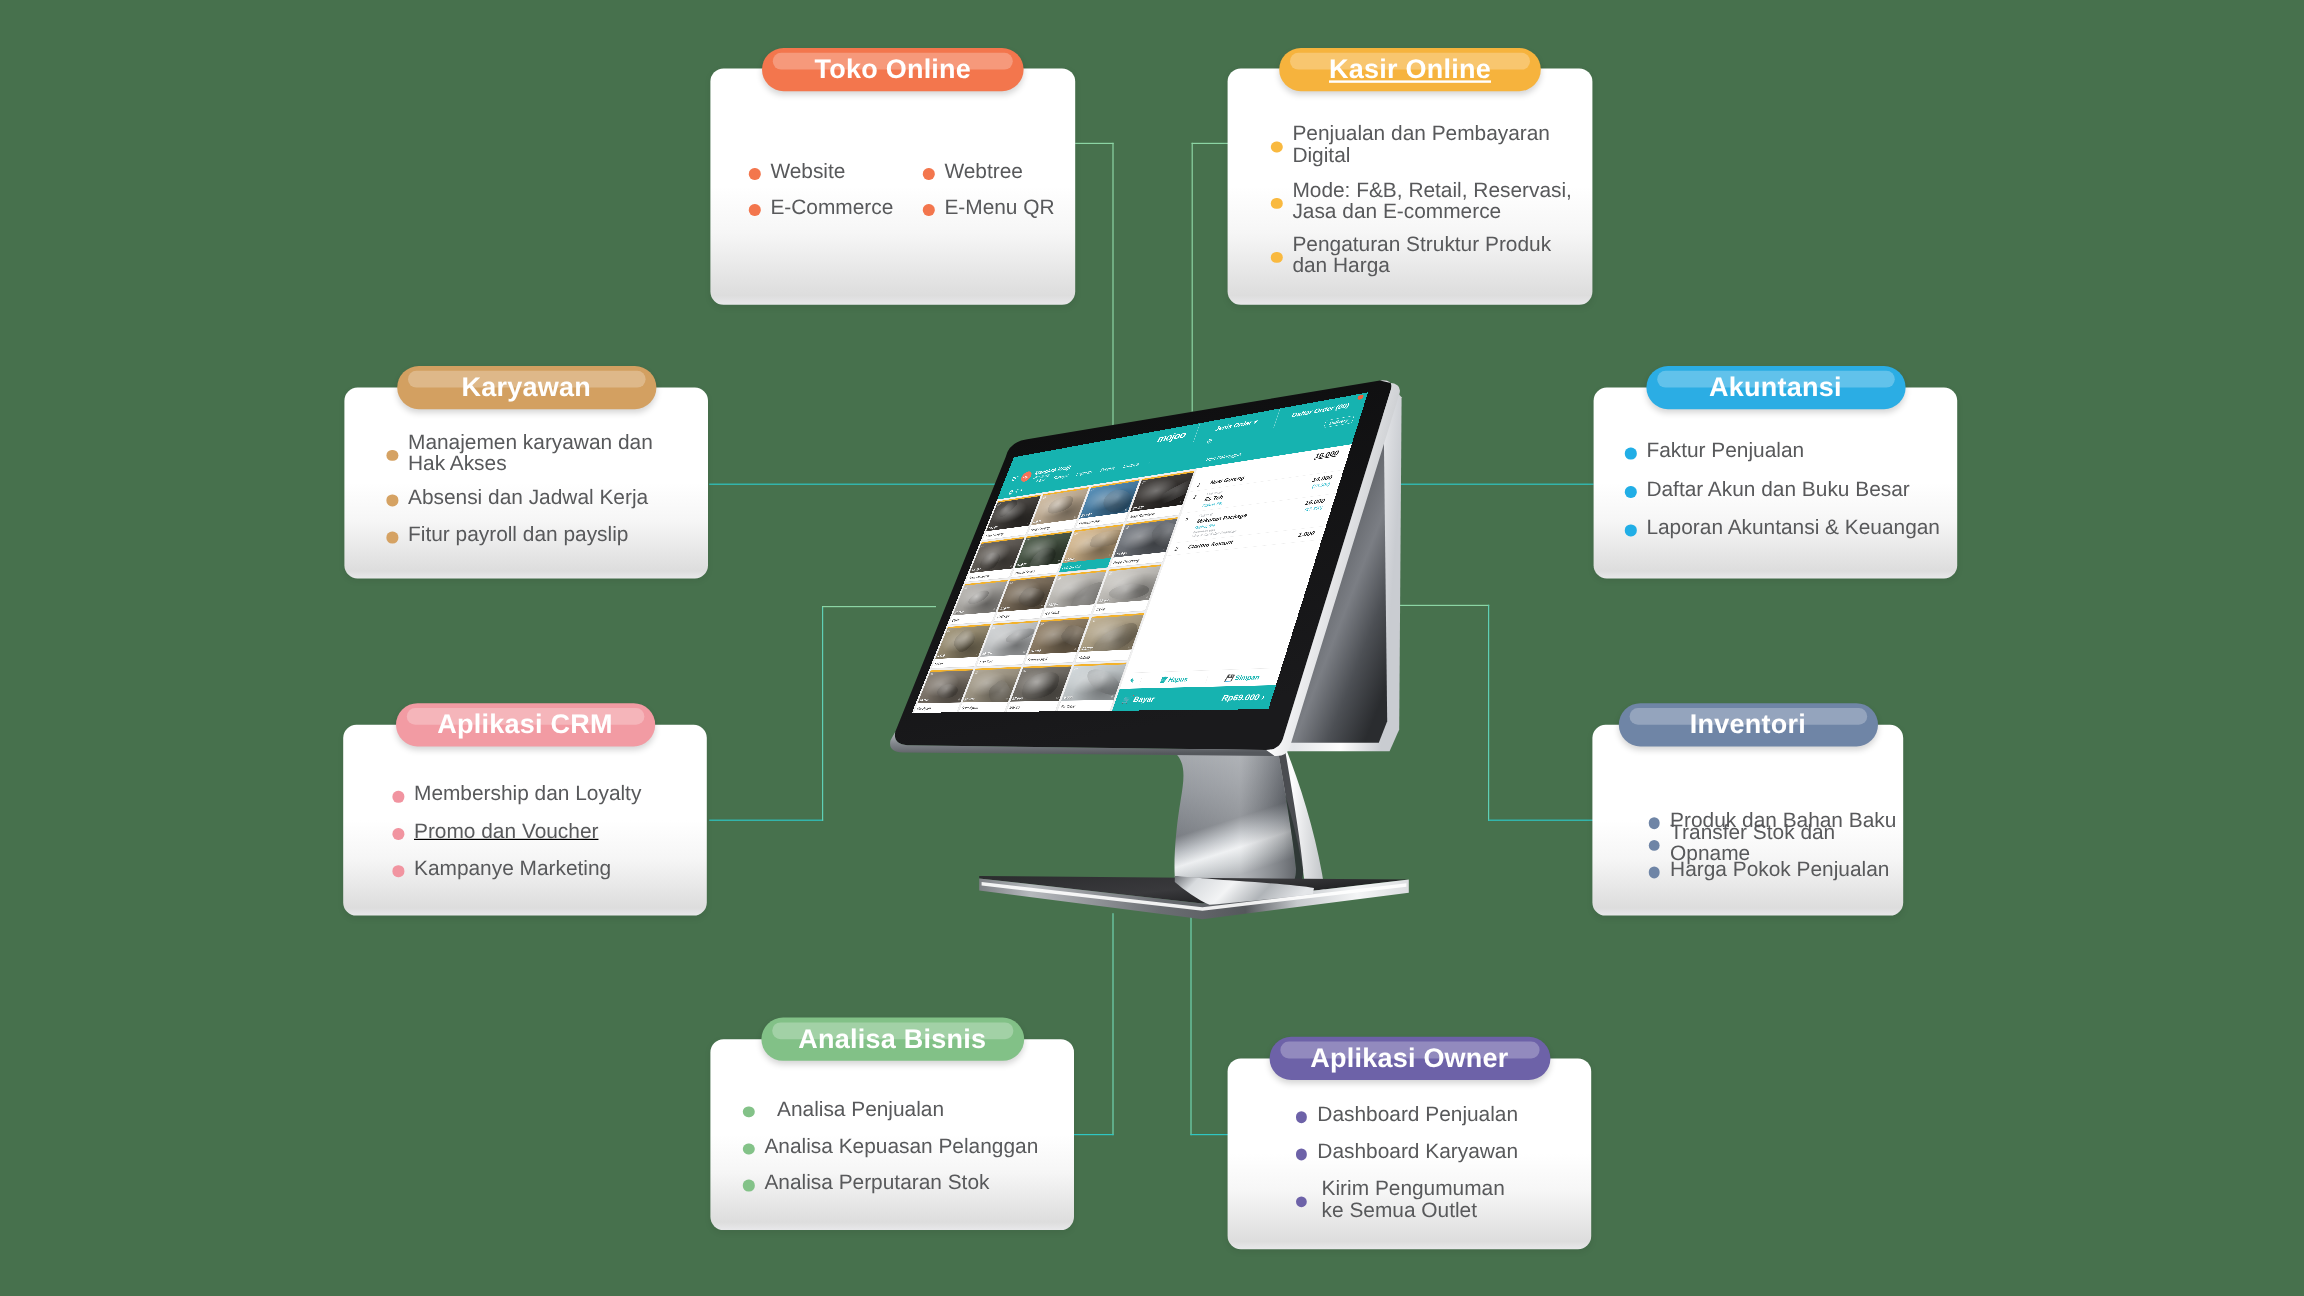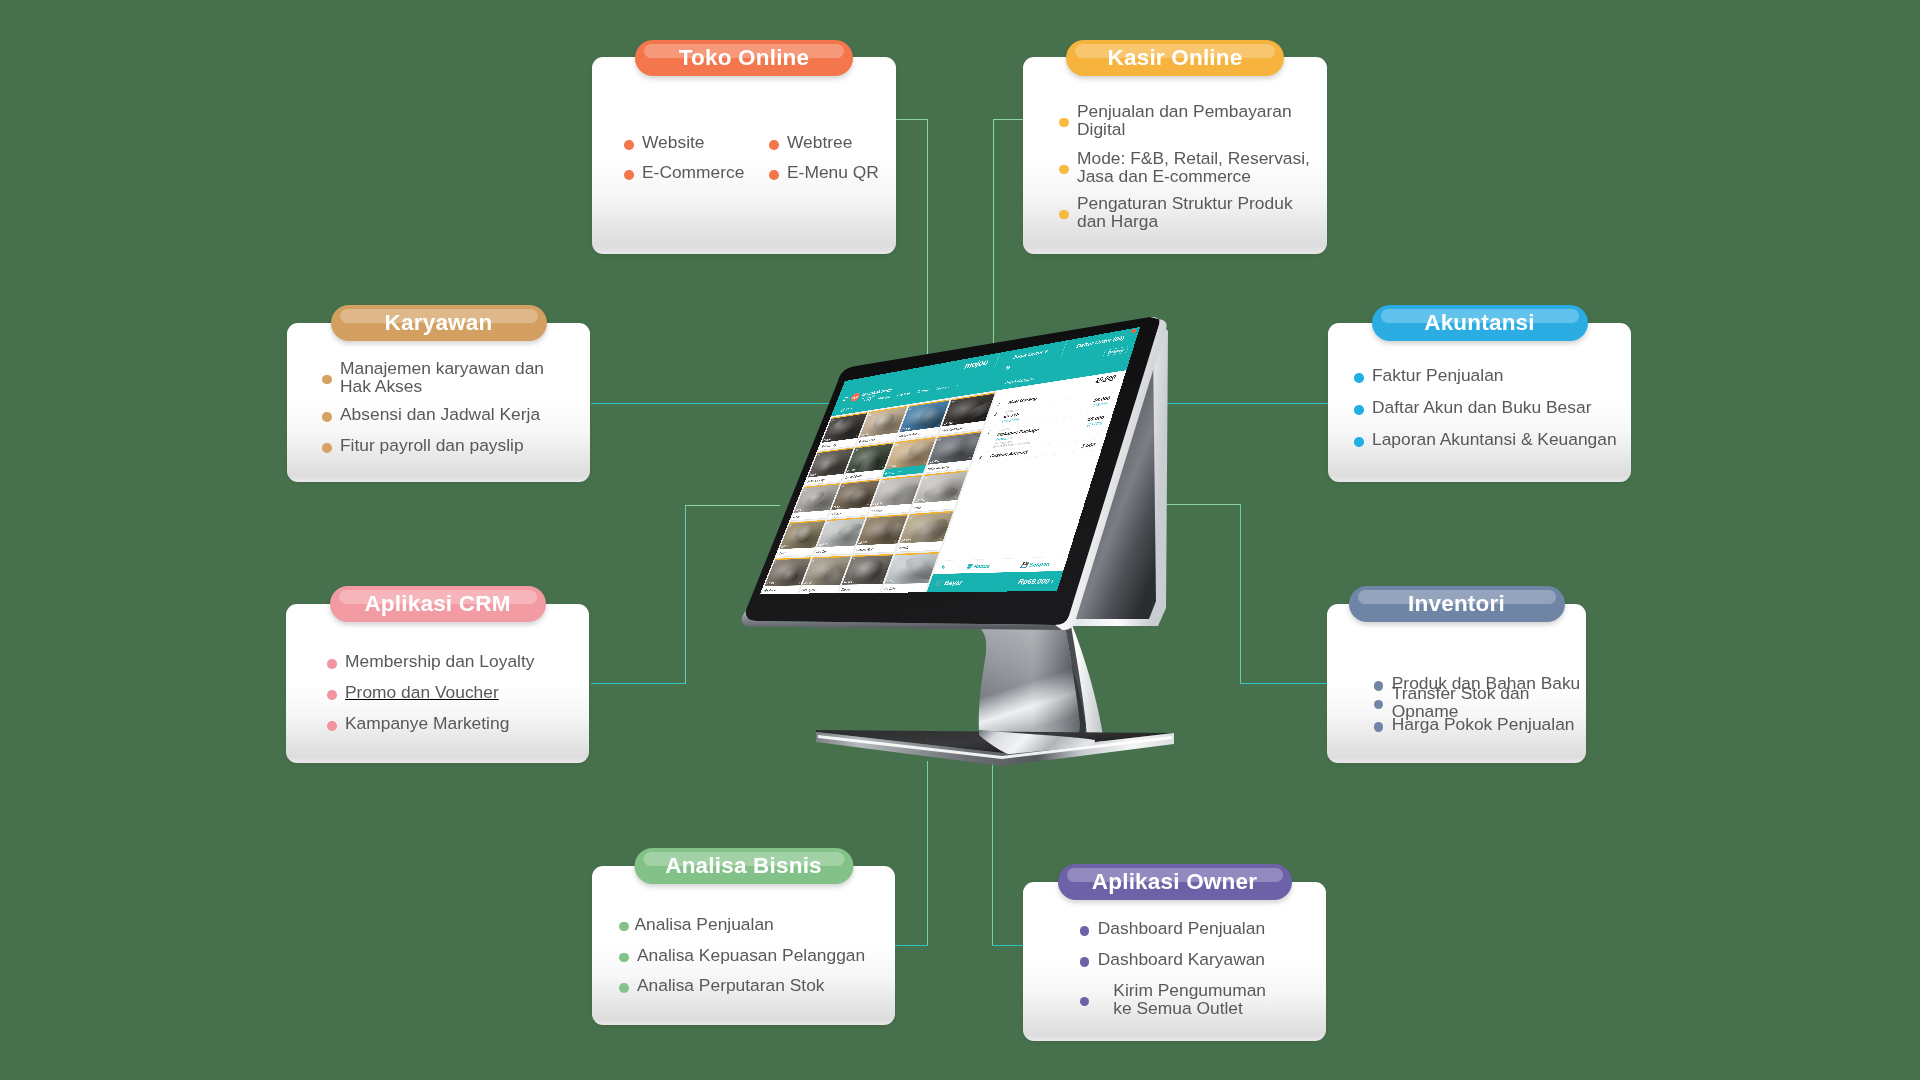--- a/index.html
+++ b/index.html
@@ -509,21 +509,21 @@
       <div class="item" style="left: 32px; top: 107px;">
         <span class="dot" style="width: 9.5px; height: 9.5px; background: rgb(243, 118, 77); margin-top: 4px;"></span>
         <span class="txt" style="margin-left: 8.5px;">E-Commerce</span>
       </div>
       <div class="item" style="left: 177px; top: 107px;">
         <span class="dot" style="width: 9.5px; height: 9.5px; background: rgb(243, 118, 77); margin-top: 4px;"></span>
         <span class="txt" style="margin-left: 8.5px;">E-Menu QR</span>
       </div>
     </div>
     <div class="card" style="left: 1023px; top: 57px; width: 304px; height: 197px;">
-      <div class="pill" style="background: rgb(246, 179, 61); width: 218px; top: -17px;">
+      <div class="pill" style="background: rgb(246, 179, 61); width: 218px; top: -17px; text-decoration: underline;">
         <div class="glow"></div>
         <span class="lbl">Kasir Online</span>
       </div>
       <div class="item" style="left: 36px; top: 46px;">
         <span class="dot" style="width: 9.5px; height: 9.5px; background: rgb(249, 185, 63); margin-top: 4px;"></span>
         <span class="txt" style="margin-left: 8.5px;">Penjualan dan Pembayaran
 Digital</span>
       </div>
       <div class="item" style="left: 36px; top: 93px;">
         <span class="dot" style="width: 9.5px; height: 9.5px; background: rgb(249, 185, 63); margin-top: 4px;"></span>
@@ -609,21 +609,21 @@
         <span class="txt" style="margin-left: 8.5px;">Harga Pokok Penjualan</span>
       </div>
     </div>
     <div class="card" style="left: 592px; top: 866px; width: 303px; height: 159px;">
       <div class="pill" style="background: rgb(130, 193, 135); width: 219px; top: -18px;">
         <div class="glow"></div>
         <span class="lbl">Analisa Bisnis</span>
       </div>
       <div class="item" style="left: 27px; top: 49.5px;">
         <span class="dot" style="width: 9.5px; height: 9.5px; background: rgb(131, 194, 136); margin-top: 4px;"></span>
-        <span class="txt" style="margin-left: 6px;">Analisa Penjualan</span>
+        <span class="txt" style="margin-left: 19px;">Analisa Penjualan</span>
       </div>
       <div class="item" style="left: 27px; top: 80.5px;">
         <span class="dot" style="width: 9.5px; height: 9.5px; background: rgb(131, 194, 136); margin-top: 4px;"></span>
         <span class="txt" style="margin-left: 8.5px;">Analisa Kepuasan Pelanggan</span>
       </div>
       <div class="item" style="left: 27px; top: 111px;">
         <span class="dot" style="width: 9.5px; height: 9.5px; background: rgb(131, 194, 136); margin-top: 4px;"></span>
         <span class="txt" style="margin-left: 8.5px;">Analisa Perputaran Stok</span>
       </div>
     </div>
@@ -635,17 +635,17 @@
       <div class="item" style="left: 56.8px; top: 38px;">
         <span class="dot" style="width: 9.5px; height: 9.5px; background: rgb(109, 98, 168); margin-top: 4px;"></span>
         <span class="txt" style="margin-left: 8.5px;">Dashboard Penjualan</span>
       </div>
       <div class="item" style="left: 56.8px; top: 69px;">
         <span class="dot" style="width: 9.5px; height: 9.5px; background: rgb(109, 98, 168); margin-top: 4px;"></span>
         <span class="txt" style="margin-left: 8.5px;">Dashboard Karyawan</span>
       </div>
       <div class="item" style="left: 56.8px; top: 100px;">
         <span class="dot" style="width: 9.5px; height: 9.5px; background: rgb(109, 98, 168); margin-top: 4px;"></span>
-        <span class="txt" style="margin-left: 24px;">Kirim Pengumuman
+        <span class="txt" style="margin-left: 12px;">Kirim Pengumuman
 ke Semua Outlet</span>
       </div>
     </div>
   </div>
 
 </body></html>

